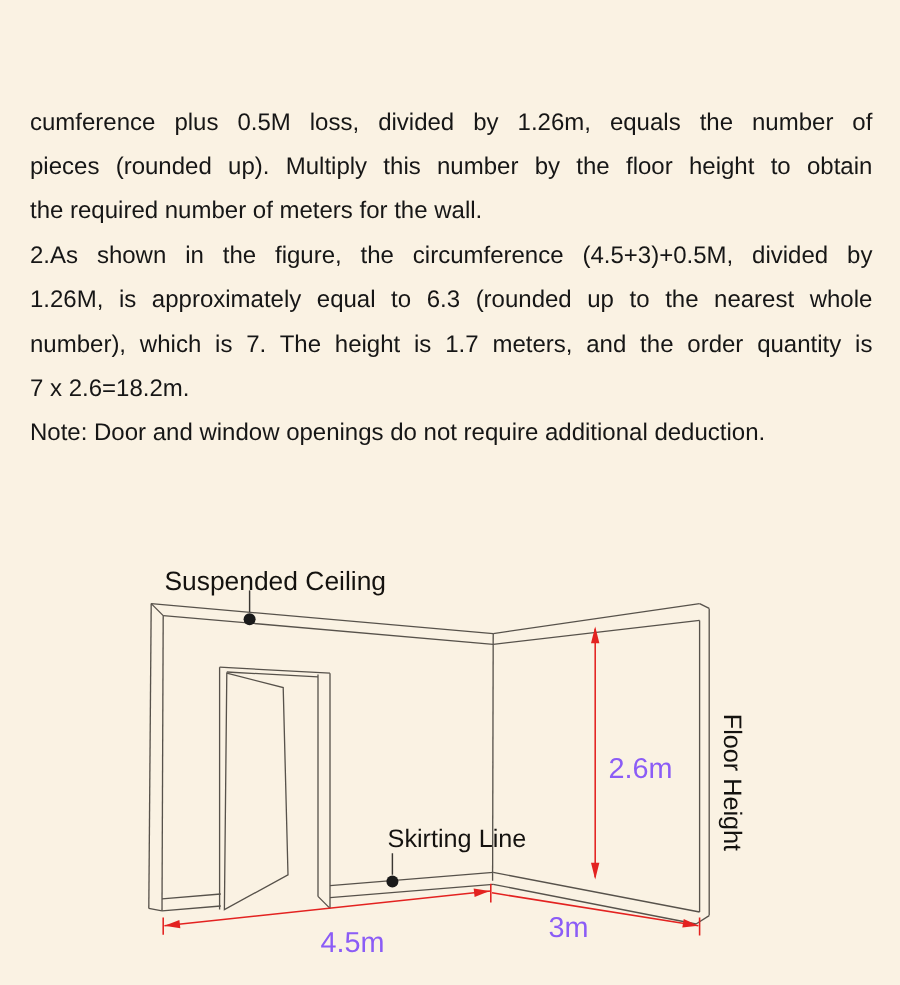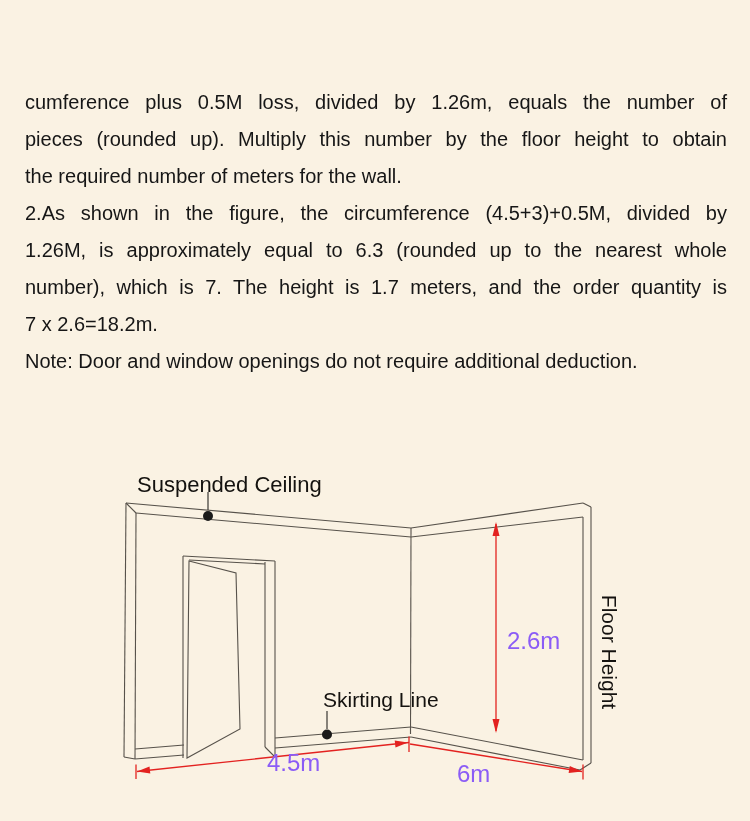--- a/index.html
+++ b/index.html
@@ -29,21 +29,21 @@
   .label-skirting{left:287px;top:688px;margin-left:36px;}
   .label-floor-height{
     left:609px;top:652px;
     transform:translate(-50%,-50%) rotate(90deg);
     font-size:21px;
   }
   .dim-label{
     position:absolute;color:#8b5cf6;font-size:24px;z-index:2;white-space:nowrap;
   }
   .dim-26{left:507px;top:627px;}
-  .dim-45{left:267px;top:749px;}
+  .dim-45{left:267px;top:772px;}
   .dim-3{left:457px;top:760px;}
   svg.room{position:absolute;left:0;top:0;z-index:1;}
   .wall-line{stroke:#57524b;stroke-width:1.1;fill:none;}
   .door-panel{stroke:#57524b;stroke-width:1.1;fill:#faf2e3;}
   .leader{stroke:#3a3732;stroke-width:1.2;}
   .dot{fill:#1a1a1a;}
   .dim-line{stroke:#e32220;stroke-width:1.3;fill:none;}
   .dim-arrow{fill:#e32220;stroke:none;}
 </style>
 </head>
@@ -129,15 +129,15 @@
       <line class="dim-line" x1="583" y1="764.5" x2="583" y2="779.5"></line>
     </g>
   </svg>
 
   <div class="diagram-label label-suspended">Suspended Ceiling</div>
   <div class="diagram-label label-skirting">Skirting Line</div>
   <div class="diagram-label label-floor-height">Floor Height</div>
 
   <div class="dim-label dim-26">2.6m</div>
   <div class="dim-label dim-45">4.5m</div>
-  <div class="dim-label dim-3">6m</div>
+  <div class="dim-label dim-3">3m</div>
 
 </div>
 
 </body></html>

